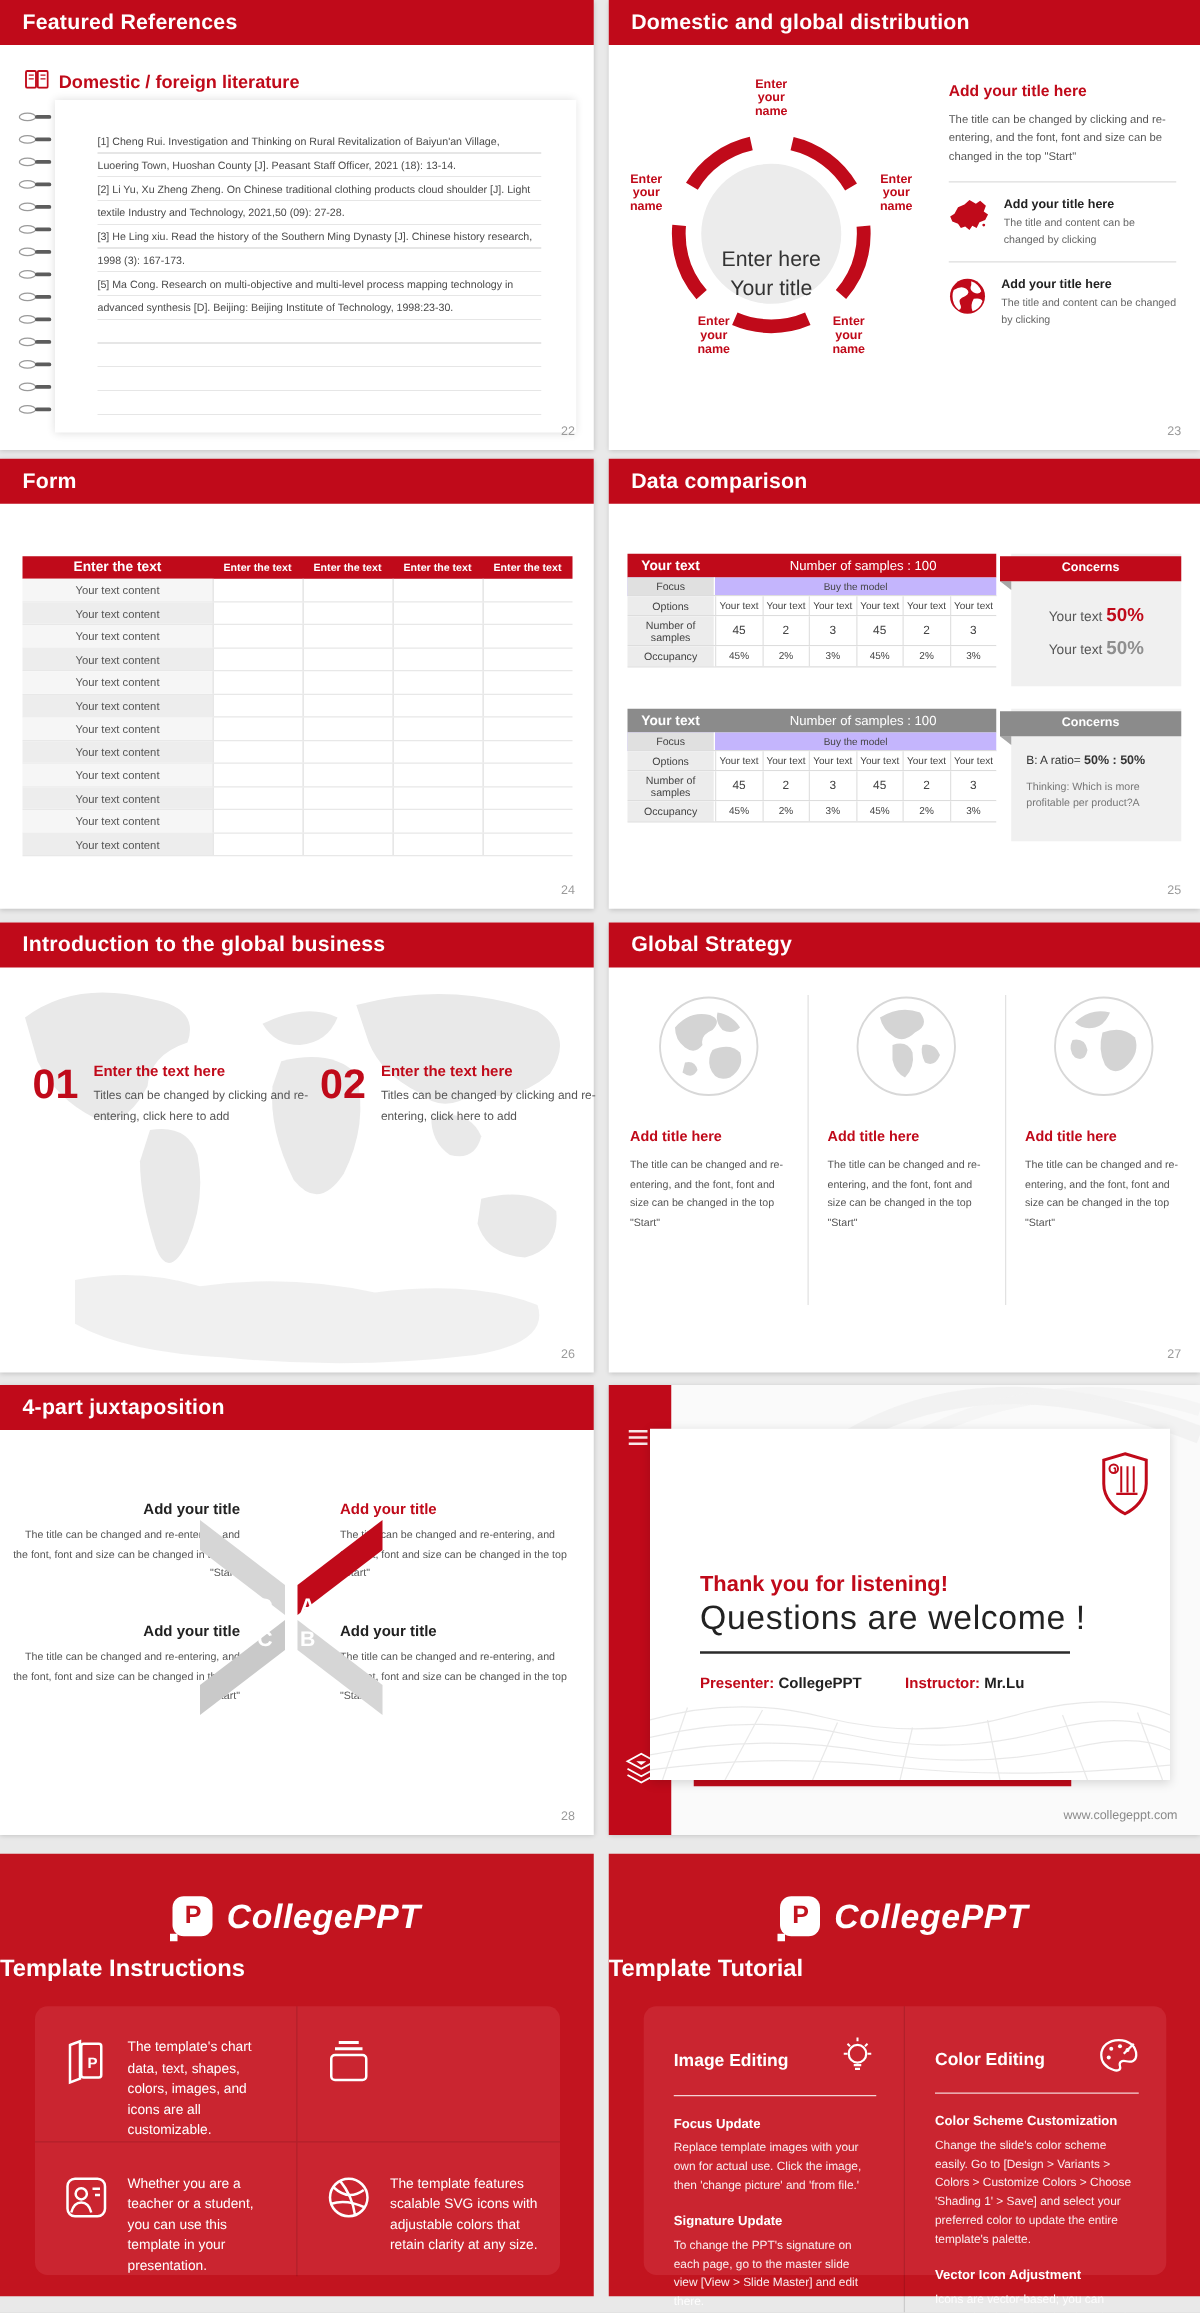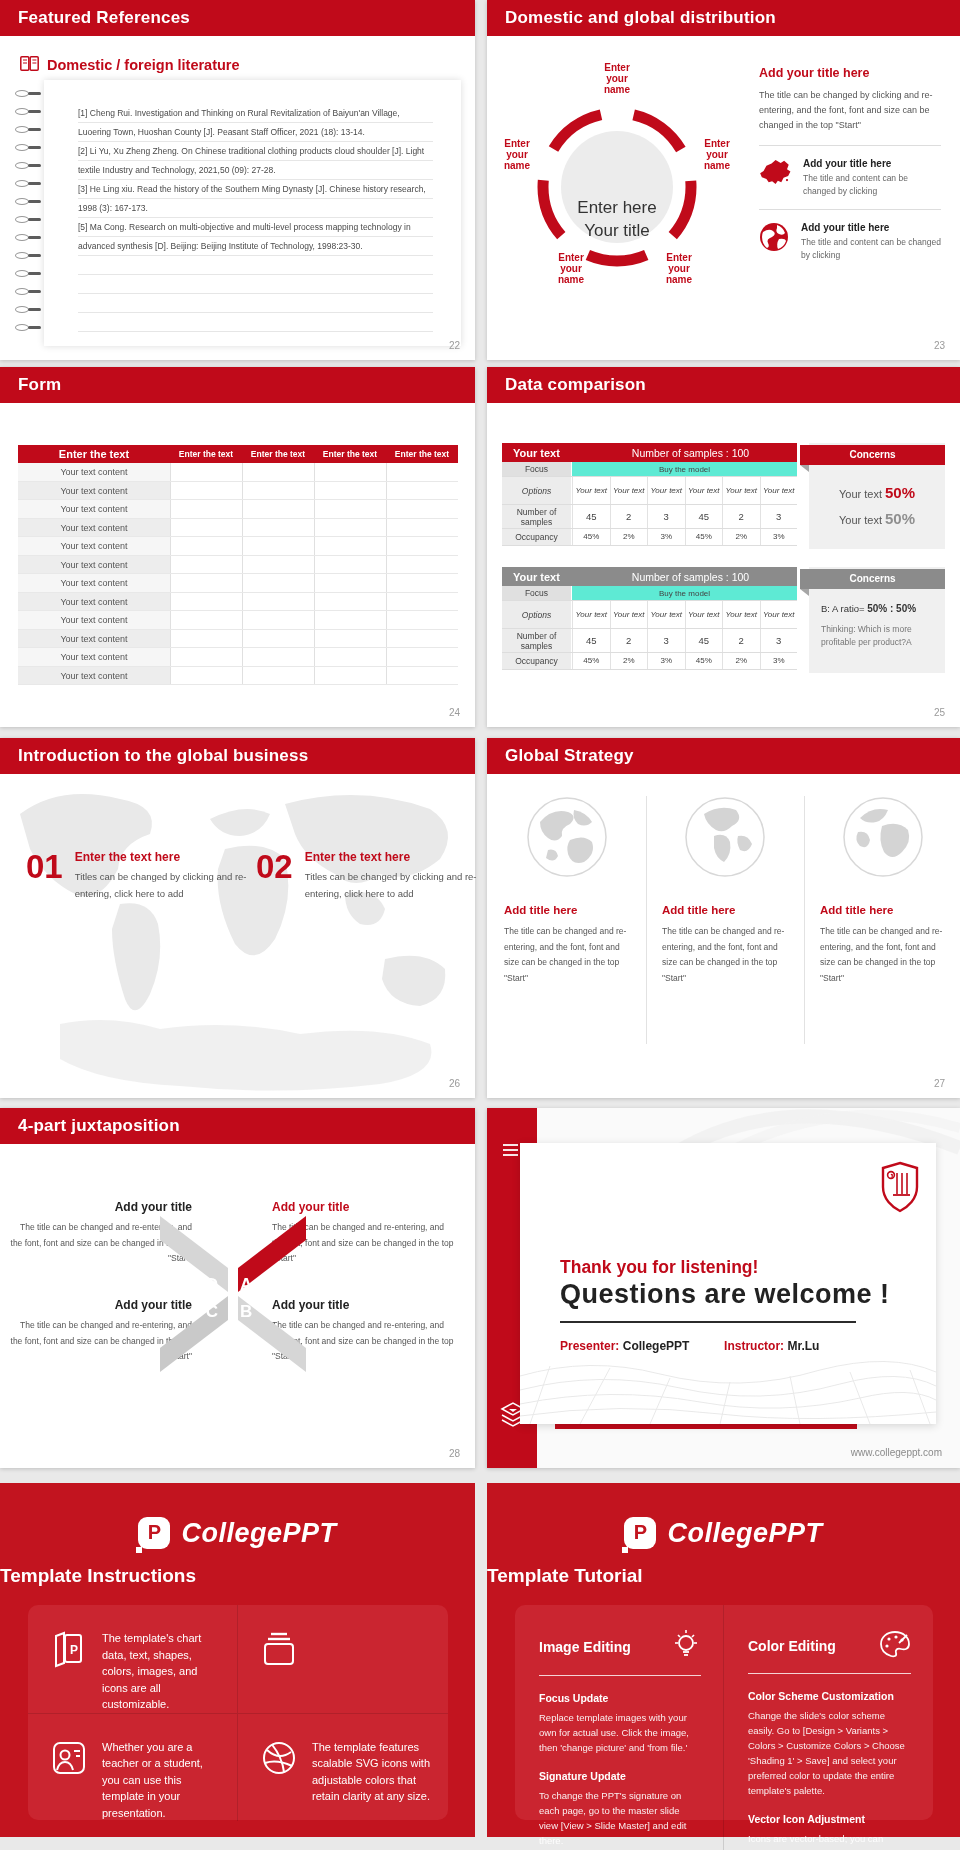--- a/index.html
+++ b/index.html
@@ -49,23 +49,23 @@
   
   .dc-table{position:absolute;left:15px;width:295px;font-size:8px;color:#444;}
   .dc-head{display:flex;height:19px;color:#fff;align-items:center;}
   .dc-head.red{background:var(--red);} .dc-head.gray{background:var(--grayhdr);}
   .dc-hname{flex:0 0 82px;padding-left:11px;font-weight:bold;font-size:11px;}
   .dc-hsamp{flex:1;text-align:center;font-size:10.5px;}
   .dc-row{display:flex;border-bottom:1px solid #ddd;background:#fff;align-items:stretch;}
   .dc-lab{flex:0 0 70px;background:#ececec;display:flex;align-items:center;justify-content:center;text-align:center;border-right:1px solid #fff;font-size:8.5px;}
   .dc-span{flex:1;display:flex;align-items:center;justify-content:center;}
   .dc-cell{flex:1;border-left:1px solid #e2e2e2;display:flex;align-items:center;justify-content:center;text-align:center;line-height:9.5px;}
-  .dc-focus{height:15px;background:#5eead4;}
+  .dc-focus{height:15px;background:#c4b5fd;}
   .dc-focus .dc-lab{background:#e0e0e0;}
-  .dc-opts{height:28px;font-style:italic;} .dc-nums{height:24px;font-size:9.5px;} .dc-occ{height:17px;}
+  .dc-opts{height:16px;} .dc-nums{height:24px;font-size:9.5px;} .dc-occ{height:17px;}
   .concern{position:absolute;left:322px;width:136px;height:106px;background:#f0f0f0;}
   .c-ribbon{position:absolute;top:2px;left:-9px;right:0;height:20px;color:#fff;font-weight:bold;font-size:10px;text-align:center;line-height:20px;}
   .c-ribbon.red{background:var(--red);} .c-ribbon.gray{background:var(--grayhdr);}
   .c-ribbon::before{content:"";position:absolute;left:0;top:20px;border-top:7px solid rgba(0,0,0,.35);border-left:9px solid transparent;}
   .c-line{text-align:center;font-size:11px;color:#555;margin-top:9px;}
   .c-line .pct{font-size:15px;font-weight:bold;}
   .pct-red{color:var(--red);} .pct-gray{color:#8f8f8f;}
   .c2-body{padding:36px 12px 0 12px;}
   .c2-ratio{font-size:9.5px;color:#333;}
   .c2-ratio b{font-size:10px;}
@@ -95,21 +95,21 @@
   
   .thanks{background:#fafafa;}
   .t-redbar{position:absolute;left:0;top:0;bottom:0;width:50px;background:var(--red);}
   .t-burger{position:absolute;left:16px;top:36px;width:15px;}
   .t-burger span{display:block;height:2px;background:#fff;margin-bottom:3px;opacity:.9;}
   .t-layers{position:absolute;left:12px;bottom:38px;}
   .t-card{position:absolute;left:33px;top:35px;width:416px;height:281px;background:#fff;box-shadow:0 2px 8px rgba(0,0,0,.15);z-index:2;}
   .t-strip{position:absolute;left:68px;top:312px;width:302px;height:9px;background:var(--red);z-index:1;}
   .t-shield{position:absolute;right:16px;top:18px;}
   .t-line1{position:absolute;left:40px;top:114px;color:var(--red);font-weight:bold;font-size:17.5px;}
-  .t-line2{position:absolute;left:40px;top:136px;color:#222;font-weight:bold;font-size:27px;letter-spacing:.5px;}
+  .t-line2{position:absolute;left:40px;top:136px;color:#222;font-weight:normal;font-size:27px;letter-spacing:.5px;}
   .t-rule{position:absolute;left:40px;top:178px;width:296px;height:2px;background:#2b2b2b;}
   .t-meta{position:absolute;left:40px;top:196px;font-size:12px;font-weight:bold;color:#222;}
   .t-meta .lab{color:var(--red);}
   .t-meta .gap{display:inline-block;width:28px;}
   .t-mesh{position:absolute;left:0;bottom:0;width:416px;height:78px;opacity:.55;}
   .t-site{position:absolute;right:18px;bottom:10px;color:#8a8a8a;font-size:10px;}
   .t-curve{position:absolute;right:0;top:0;opacity:.6;}
 
   
   .bpanel{position:absolute;background:var(--panel);color:#fff;}

